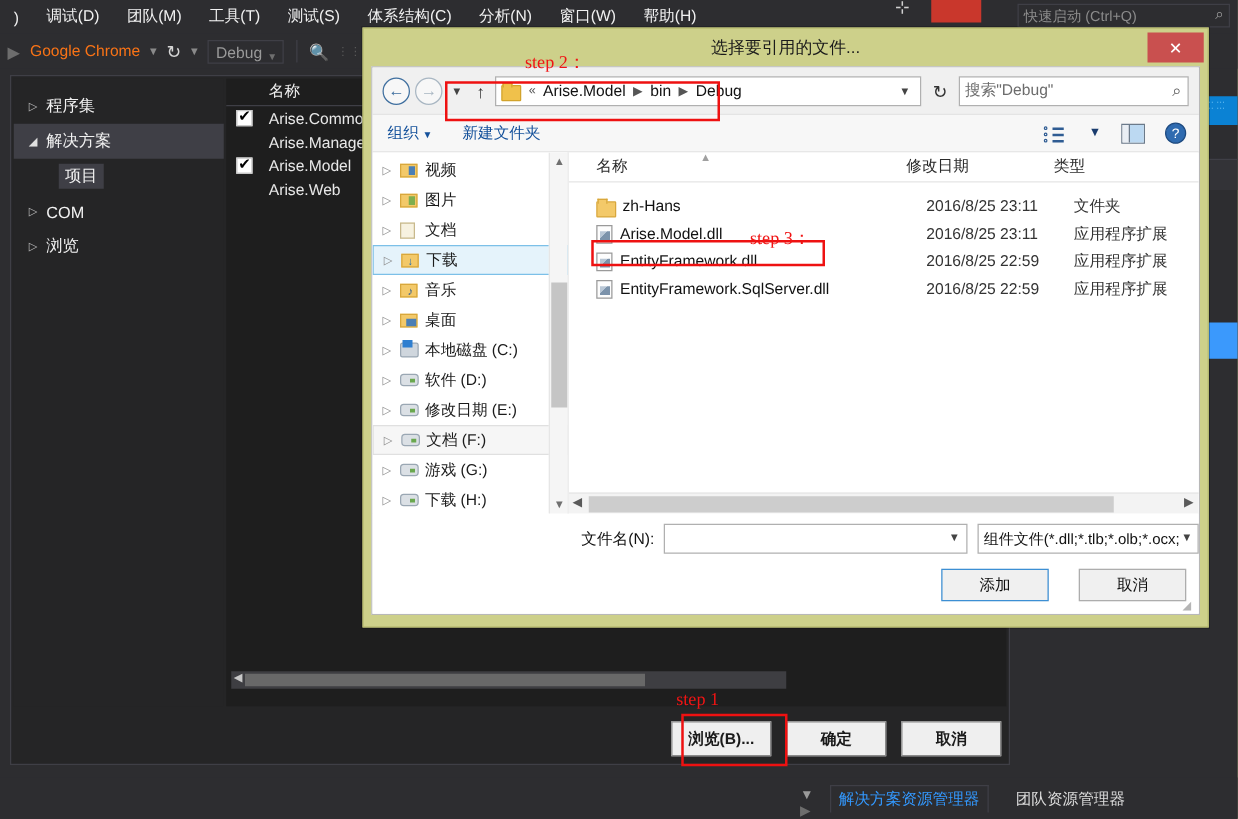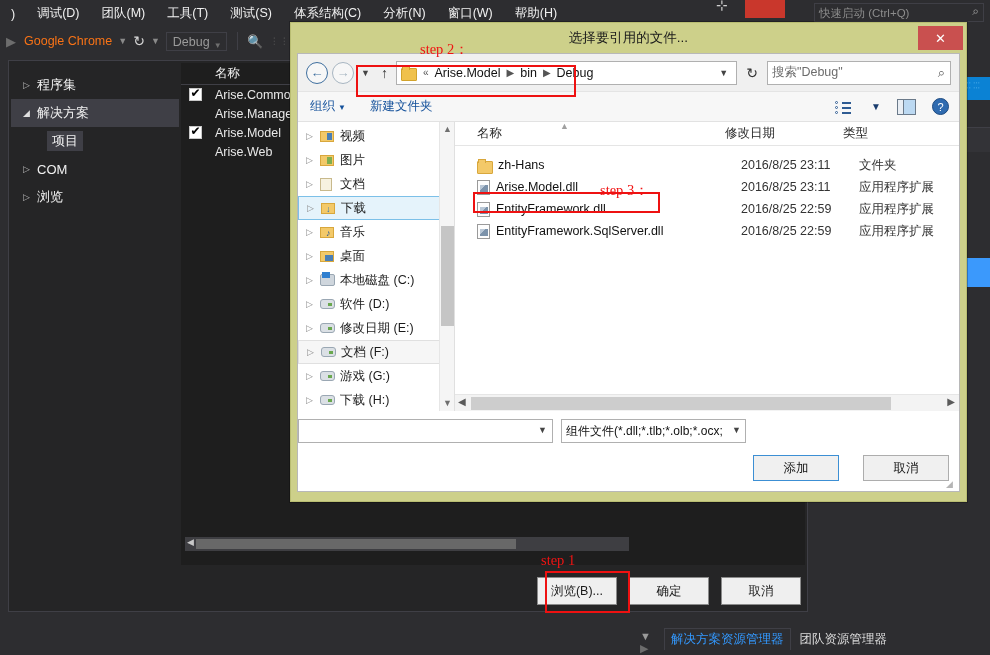--- a/index.html
+++ b/index.html
@@ -106,41 +106,41 @@
   .rm-item .nm { padding-left:6px; white-space:nowrap; }
 
   .rm-hscroll {
     position:absolute; left:176px; right:178px; bottom:60px; height:14px;
     background:#3e3e42;
   }
   .rm-hscroll .thumb { position:absolute; left:11px; top:2px; width:320px; height:10px; background:#686868;}
   .rm-hscroll .lft { position:absolute; left:2px; top:0px; color:#c8c8c8; font-size:9px;}
 
   .refmgr-buttons {
-    position:absolute; right:6px; bottom:6px; display:flex; gap:12px;
+    position:absolute; right:6px; bottom:6px; display:flex; gap:12px;font-weight:bold;
   }
   .vs-btn {
     width:80px; height:28px; background:#efefef; border:1px solid #8a8a8a;
     color:#1a1a1a; font-size:12.5px; display:flex; align-items:center;
     justify-content:center;
   }
   .redbox {
     position:absolute; border:2px solid #ee1111; pointer-events:none;
   }
   .steplabel {
     position:absolute; color:#f01414; font-size:14.5px;
     font-family:"Liberation Serif", serif; white-space:nowrap;
   }
 
   
   .vs-bottom {
     position:absolute; left:0; bottom:0; width:990px; height:33px;
     background:#2d2d30;
   }
-  .btm-tabs { position:absolute; left:664px; top:6px; display:flex; align-items:flex-end; gap:3px;}
+  .btm-tabs { position:absolute; left:664px; top:6px; display:flex; align-items:flex-end; gap:16px;}
   .btm-tab { font-size:12.5px; padding:2px 6px; color:#dcdcdc; }
   .btm-tab.active { color:#3399ff; border:1px solid #3f3f46; border-bottom:none; }
   .btm-caret { position:absolute; left:640px; top:8px; color:#9a9a9a; font-size:11px;}
   .btm-arrow { position:absolute; left:640px; top:20px; color:#6d6d6d; font-size:11px;}
   .edge-blue1 { position:absolute; right:0; top:77px; width:28px; height:23px; background:#0b82d4; }
   .edge-blue1 .dots { color:#6fc4f5; font-size:7px; line-height:5px; padding:3px 2px; letter-spacing:2px;}
   .edge-blue2 { position:absolute; right:0; top:258px; width:28px; height:29px; background:#3b99fc; }
   .edge-sep { position:absolute; right:0; top:100px; width:28px; height:28px; background:#2d2d30; border-bottom:1px solid #3f3f46;}
   .edge-grey { position:absolute; right:0; top:128px; width:28px; height:24px; background:#333337;}
 
@@ -653,20 +653,21 @@
         <div class="fd-hscroll">
           <span class="l">◀</span>
           <span class="thumb"></span>
           <span class="r">▶</span>
         </div>
       </div>
     </div>
 
     <div class="fd-foot">
       <div class="foot-row1">
+        <span class="fname-lbl">文件名(N):</span>
         <span class="fname-input"><span></span><span class="c">▼</span></span>
         <span class="ftype"><span>组件文件(*.dll;*.tlb;*.olb;*.ocx;</span><span class="c">▼</span></span>
       </div>
       <div class="foot-row2">
         <div class="fd-btn primary">添加</div>
         <div class="fd-btn">取消</div>
       </div>
       <span class="grip">◢</span>
     </div>
   </div>

